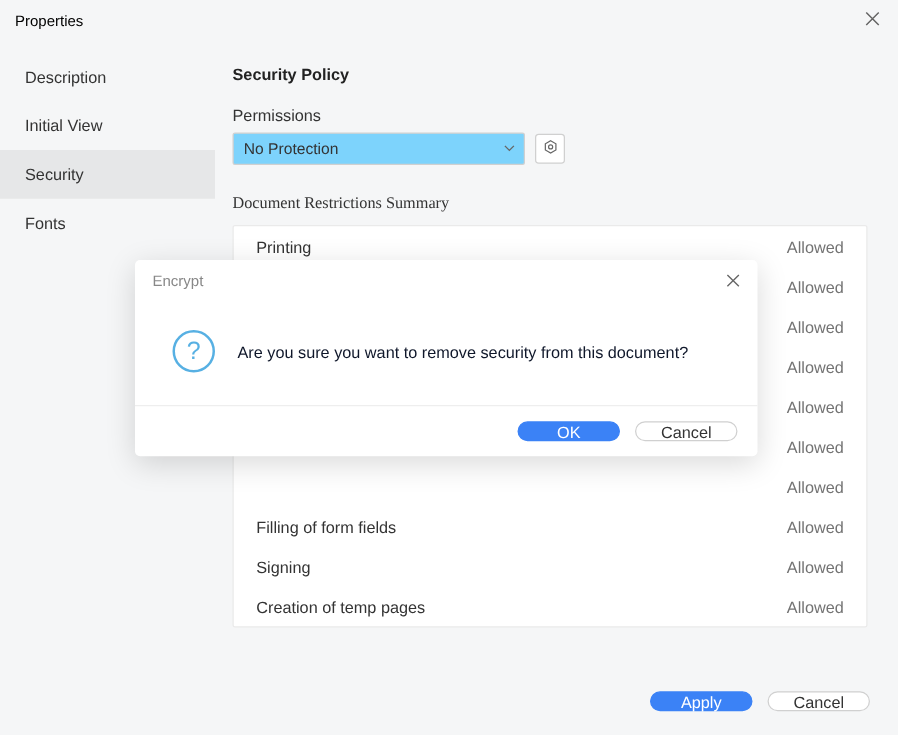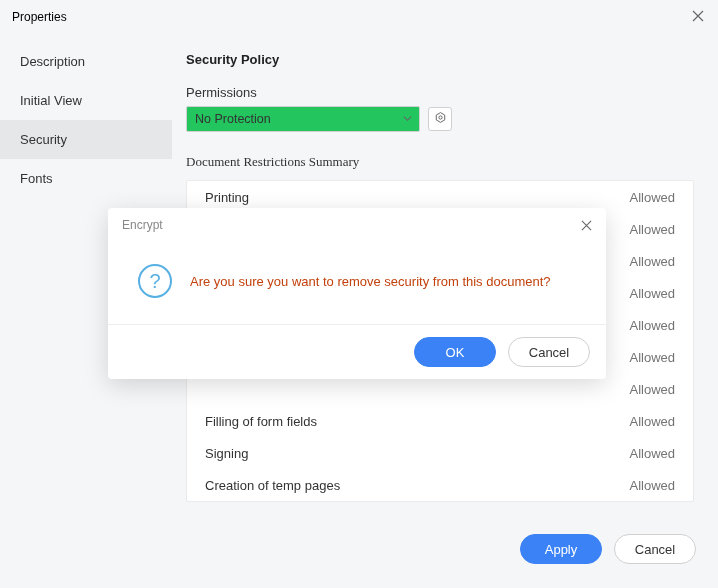--- a/index.html
+++ b/index.html
@@ -15,42 +15,42 @@
   
   .sidebar { width: 172px; background: #f5f6f7; padding-top: 8px; }
   .sidebar-item { padding: 12px 20px; font-size: 13px; color: #333; cursor: pointer; }
   .sidebar-item.active { background: #e6e7e8; }
   
   .main { flex: 1; padding: 18px 24px 10px 14px; }
   .section-title { font-size: 13px; font-weight: 600; color: #222; margin-bottom: 18px; }
   .field-label { font-size: 13px; color: #333; margin-bottom: 6px; }
   
   .perm-row { display: flex; align-items: center; gap: 8px; margin-bottom: 22px; }
-  .select { position: relative; width: 234px; height: 26px; background: #22c55e; border: 1px solid #d0d0d0; border-radius: 2px; display: flex; align-items: center; padding: 0 8px; font-size: 12.5px; color: #333; cursor: pointer; }
+  .select { position: relative; width: 234px; height: 26px; background: #7dd3fc; border: 1px solid #d0d0d0; border-radius: 2px; display: flex; align-items: center; padding: 0 8px; font-size: 12.5px; color: #333; cursor: pointer; }
   .select .chev { position: absolute; right: 7px; top: 50%; transform: translateY(-50%); color: #666; pointer-events:none; }
   .perm-icon-btn { width: 24px; height: 24px; border: 1px solid #d0d0d0; border-radius: 3px; background: #fff; display: flex; align-items: center; justify-content: center; cursor: pointer; color:#666; }
   
   .subheading { font-size: 13px; color: #333; margin-bottom: 10px; font-family: Liberation Serif, serif; }
   
   .restrictions { border: 1px solid #eaeaea; background: #fff; border-radius: 2px; }
   .r-row { display: flex; justify-content: space-between; align-items: center; height: 32px; padding: 0 18px; font-size: 13px; color: #333; }
   .r-row .r-val { color: #737373; }
   
-  .footer { position: absolute; bottom: 0; left: 0; right: 0; height: 54px; display: flex; justify-content: flex-end; align-items: flex-start; gap: 12px; padding: 0 22px; }
-  .btn { min-width: 82px; height: 30px; border-radius: 15px; font-size: 13px; cursor: pointer; border: 1px solid #d0d0d0; background: #fff; color: #333; }
+  .footer { position: absolute; bottom: 0; left: 0; right: 0; height: 54px; display: flex; justify-content: flex-end; align-items: center; gap: 12px; padding: 0 22px; }
+  .btn { min-width: 82px; height: 16px; border-radius: 15px; font-size: 13px; cursor: pointer; border: 1px solid #d0d0d0; background: #fff; color: #333; }
   .btn.primary { background: #3b82f6; border-color: #3b82f6; color: #fff; }
   
   
   .modal { position: absolute; left: 108px; top: 208px; width: 498px; background: #fff; border-radius: 4px; box-shadow: 0 6px 24px rgba(0,0,0,0.15); }
   .modal-head { height: 34px; display: flex; align-items: center; justify-content: space-between; padding: 0 14px; border-bottom: 0; }
   .modal-title { font-size: 12px; color: #888; }
   .modal-close { font-size: 15px; color: #666; background: none; border: none; cursor: pointer; line-height: 1; }
   .modal-body { display: flex; align-items: center; gap: 18px; padding: 22px 24px 26px 30px; }
   .q-icon { width: 34px; height: 34px; border: 2px solid #57b0e3; border-radius: 50%; display: flex; align-items: center; justify-content: center; color: #57b0e3; font-size: 20px; flex-shrink: 0; }
-  .modal-msg { font-size: 13px; color: #c2410c; }
+  .modal-msg { font-size: 13px; color: #0f172a; }
   .modal-foot { border-top: 1px solid #eee; padding: 12px 16px; display: flex; justify-content: flex-end; gap: 12px; }
 </style>
 </head>
 <body>
 
 <div class="window">
 
   <div class="titlebar">
     <span class="title">Properties</span>
     <button class="close">

